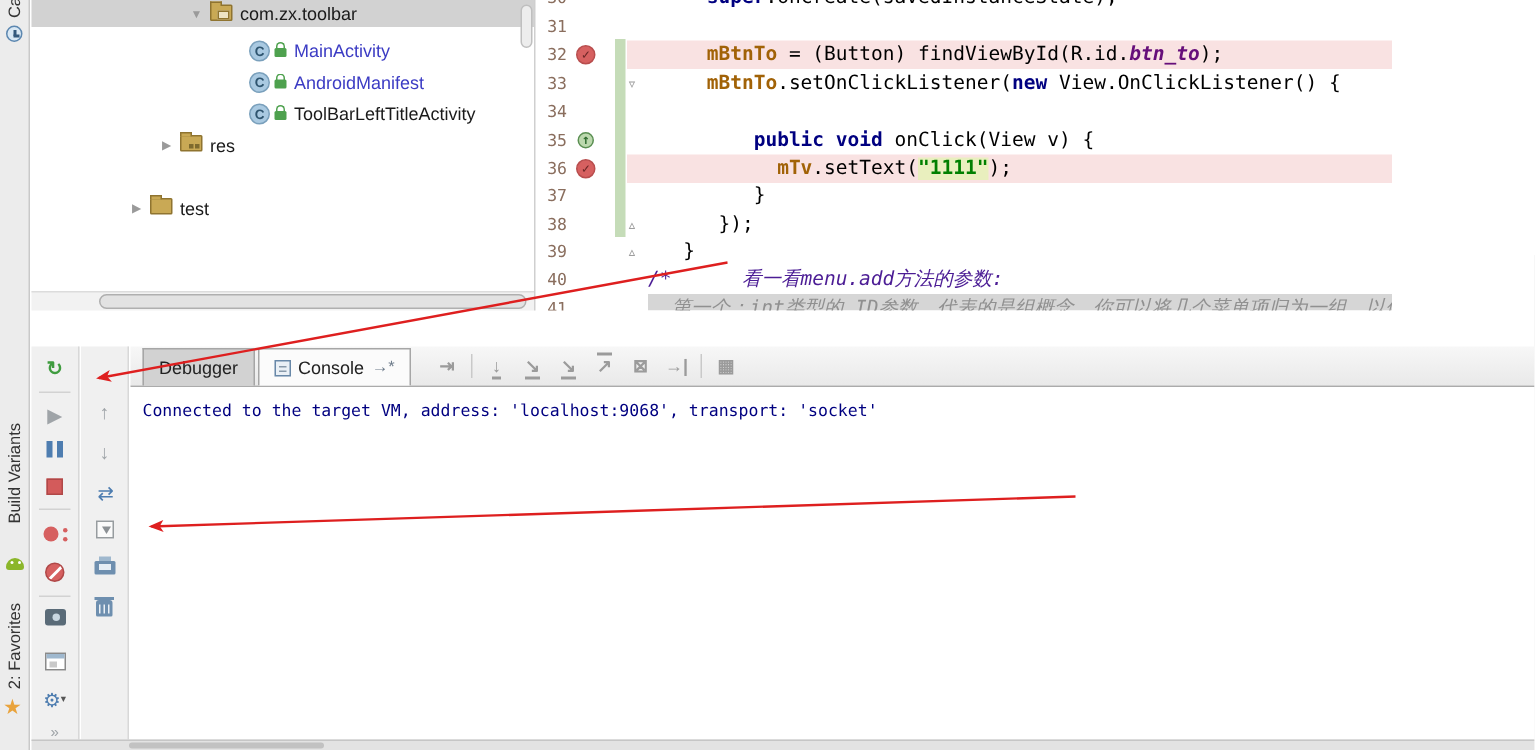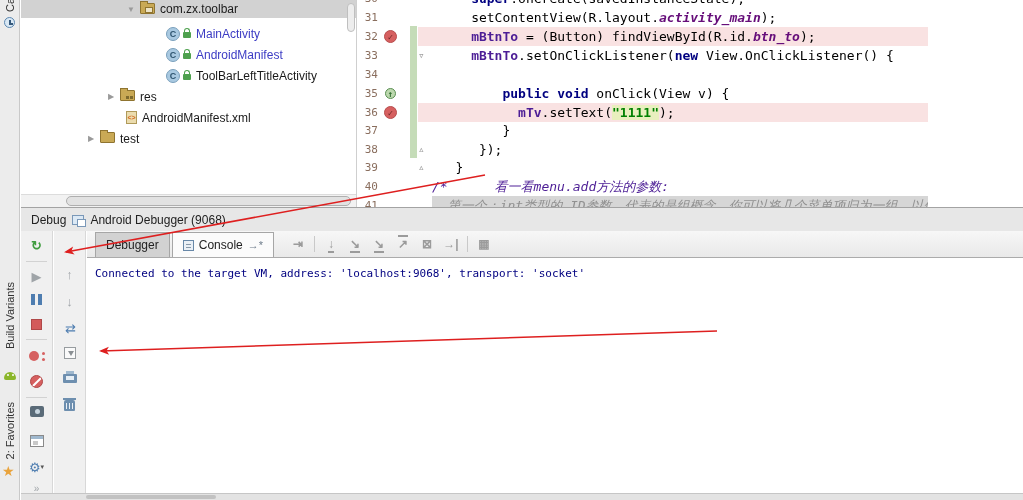--- a/index.html
+++ b/index.html
@@ -46,21 +46,21 @@
   #editor { position:absolute; left:358px; top:0; width:570px; height:207px; background:#FFF; overflow:hidden; font-family:"DejaVu Sans Mono","Liberation Mono",monospace; }
   .exec-hl { position:absolute; left:60px; right:0; height:19px; background:#F9E2E2; z-index:0; }
   #vcs-strip { position:absolute; left:52px; width:7px; top:26px; height:132px; background:#C5DCB8; z-index:1; }
   .grow { position:absolute; left:0; width:72px; height:19px; z-index:2; }
   .lnum { position:absolute; left:0; width:20px; text-align:right; font-size:11px; color:#8A6E5E; line-height:19px; }
   .bp-dot { position:absolute; left:26px; top:3px; width:13px; height:13px; border-radius:50%; background:#D66060; border:1px solid #B84D4D; color:#6E2727; font-size:9px; font-weight:bold; text-align:center; line-height:12px; }
   .ovr-dot { position:absolute; left:27px; top:4px; width:11px; height:11px; border-radius:50%; background:#BCD8AE; border:1px solid #5A8F52; color:#2F6B2F; font-size:9px; font-weight:bold; text-align:center; line-height:10px; }
   .fold { position:absolute; left:60px; top:0; font-size:11px; color:#9E9E9E; line-height:19px; }
   .cl { position:absolute; left:74px; right:0; height:19px; font-size:13px; line-height:19px; white-space:pre; color:#000; z-index:2; }
   .kw  { color:#000080; font-weight:bold; }
-  .fld { color:#4c1d95; font-weight:bold; }
+  .fld { color:#a16207; font-weight:bold; }
   .fldi{ color:#660E7A; font-weight:bold; font-style:italic; }
   .ann { color:#808000; }
   .strhl { color:#008000; font-weight:bold; background:#E9EFBE; }
   .cmt { color:#4c1d95; font-style:italic; }
   .cmtg{ color:#909090; font-style:italic; }
   #sel-block { position:absolute; left:74px; right:0; top:196px; height:11px; background:#D6D6D6; z-index:1; }
 
   
   #debug-header { position:absolute; left:21px; top:207px; right:0; height:24px; background:#E7E7E7; border-top:1px solid #A3A3A3; display:flex; align-items:center; gap:6px; padding-left:10px; font-size:12px; color:#222; z-index:2; }
   .frames-icon { width:12px; height:10px; border:1px solid #7A98B8; background:#DCE9F5; position:relative; }
@@ -157,24 +157,20 @@
     <div class="trow pl145" style="top:65px">
       <span class="icon classicon">C</span>
       <span class="icon lock-icon"></span>
       <span class="tlabel">ToolBarLeftTitleActivity</span>
     </div>
     <div class="trow pl85" style="top:86px">
       <span class="twisty">▶</span>
       <span class="icon folder res"></span>
       <span class="tlabel">res</span>
     </div>
-    <div class="trow pl105" style="top:107px">
-      <span class="icon file manifest">&lt;&gt;</span>
-      <span class="tlabel">AndroidManifest.xml</span>
-    </div>
     <div class="trow pl65" style="top:128px">
       <span class="twisty">▶</span>
       <span class="icon folder"></span>
       <span class="tlabel">test</span>
     </div>
     <div id="tree-vscroll"></div>
     <div id="tree-hscroll">
         <div class="thumb"></div>
       </div>
   </div>
@@ -222,37 +218,31 @@
         <span class="fold">▵</span>
       </div>
     <div class="grow" style="top:177px">
         <span class="lnum">40</span>
       </div>
     <div class="grow" style="top:196px">
         <span class="lnum">41</span>
       </div>
 
     <div class="cl" style="top:-11px"><span class="kw">     super</span><span>.onCreate(savedInstanceState);</span></div>
-    <div class="cl" style="top:8px"><span>     setContentView(R.layout.</span><span class="fldi">activity_main</span><span>);</span></div>
     <div class="cl" style="top:27px"><span class="fld">     mBtnTo</span><span> = (Button) findViewById(R.id.</span><span class="fldi">btn_to</span><span>);</span></div>
     <div class="cl" style="top:46px"><span class="fld">     mBtnTo</span><span>.setOnClickListener(</span><span class="kw">new</span><span> View.OnClickListener() {</span></div>
     <div class="cl" style="top:84px"><span class="kw">         public void</span><span> onClick(View v) {</span></div>
     <div class="cl" style="top:103px"><span class="fld">           mTv</span><span>.setText(</span><span class="strhl">"1111"</span><span>);</span></div>
     <div class="cl" style="top:121px"><span>         }</span></div>
     <div class="cl" style="top:140px"><span>      });</span></div>
     <div class="cl" style="top:158px"><span>   }</span></div>
     <div class="cl" style="top:177px"><span class="cmt">/*      看一看menu.add方法的参数:</span></div>
     <div class="cl" style="top:196px"><span class="cmtg">  第一个：int类型的 ID参数，代表的是组概念，你可以将几个菜单项归为一组，以便更好的以组的方式管</span></div>
   </div>
 
-  <div id="debug-header">
-    <span>Debug</span>
-    <span class="frames-icon"></span>
-    <span>Android Debugger (9068)</span>
-  </div>
 
   <div id="dbg-col1">
     <div class="cicon green" style="top:7px">↻</div>
     <div class="csep" style="top:30px"></div>
     <div class="cicon gray" style="top:38px">▶</div>
     <div class="pause-icon" style="top:63px"></div>
     <div class="stop-icon" style="top:88px"></div>
     <div class="csep" style="top:108px"></div>
     <div class="bp-view" style="top:119px"></div>
     <div class="mute-icon" style="top:144px"></div>

